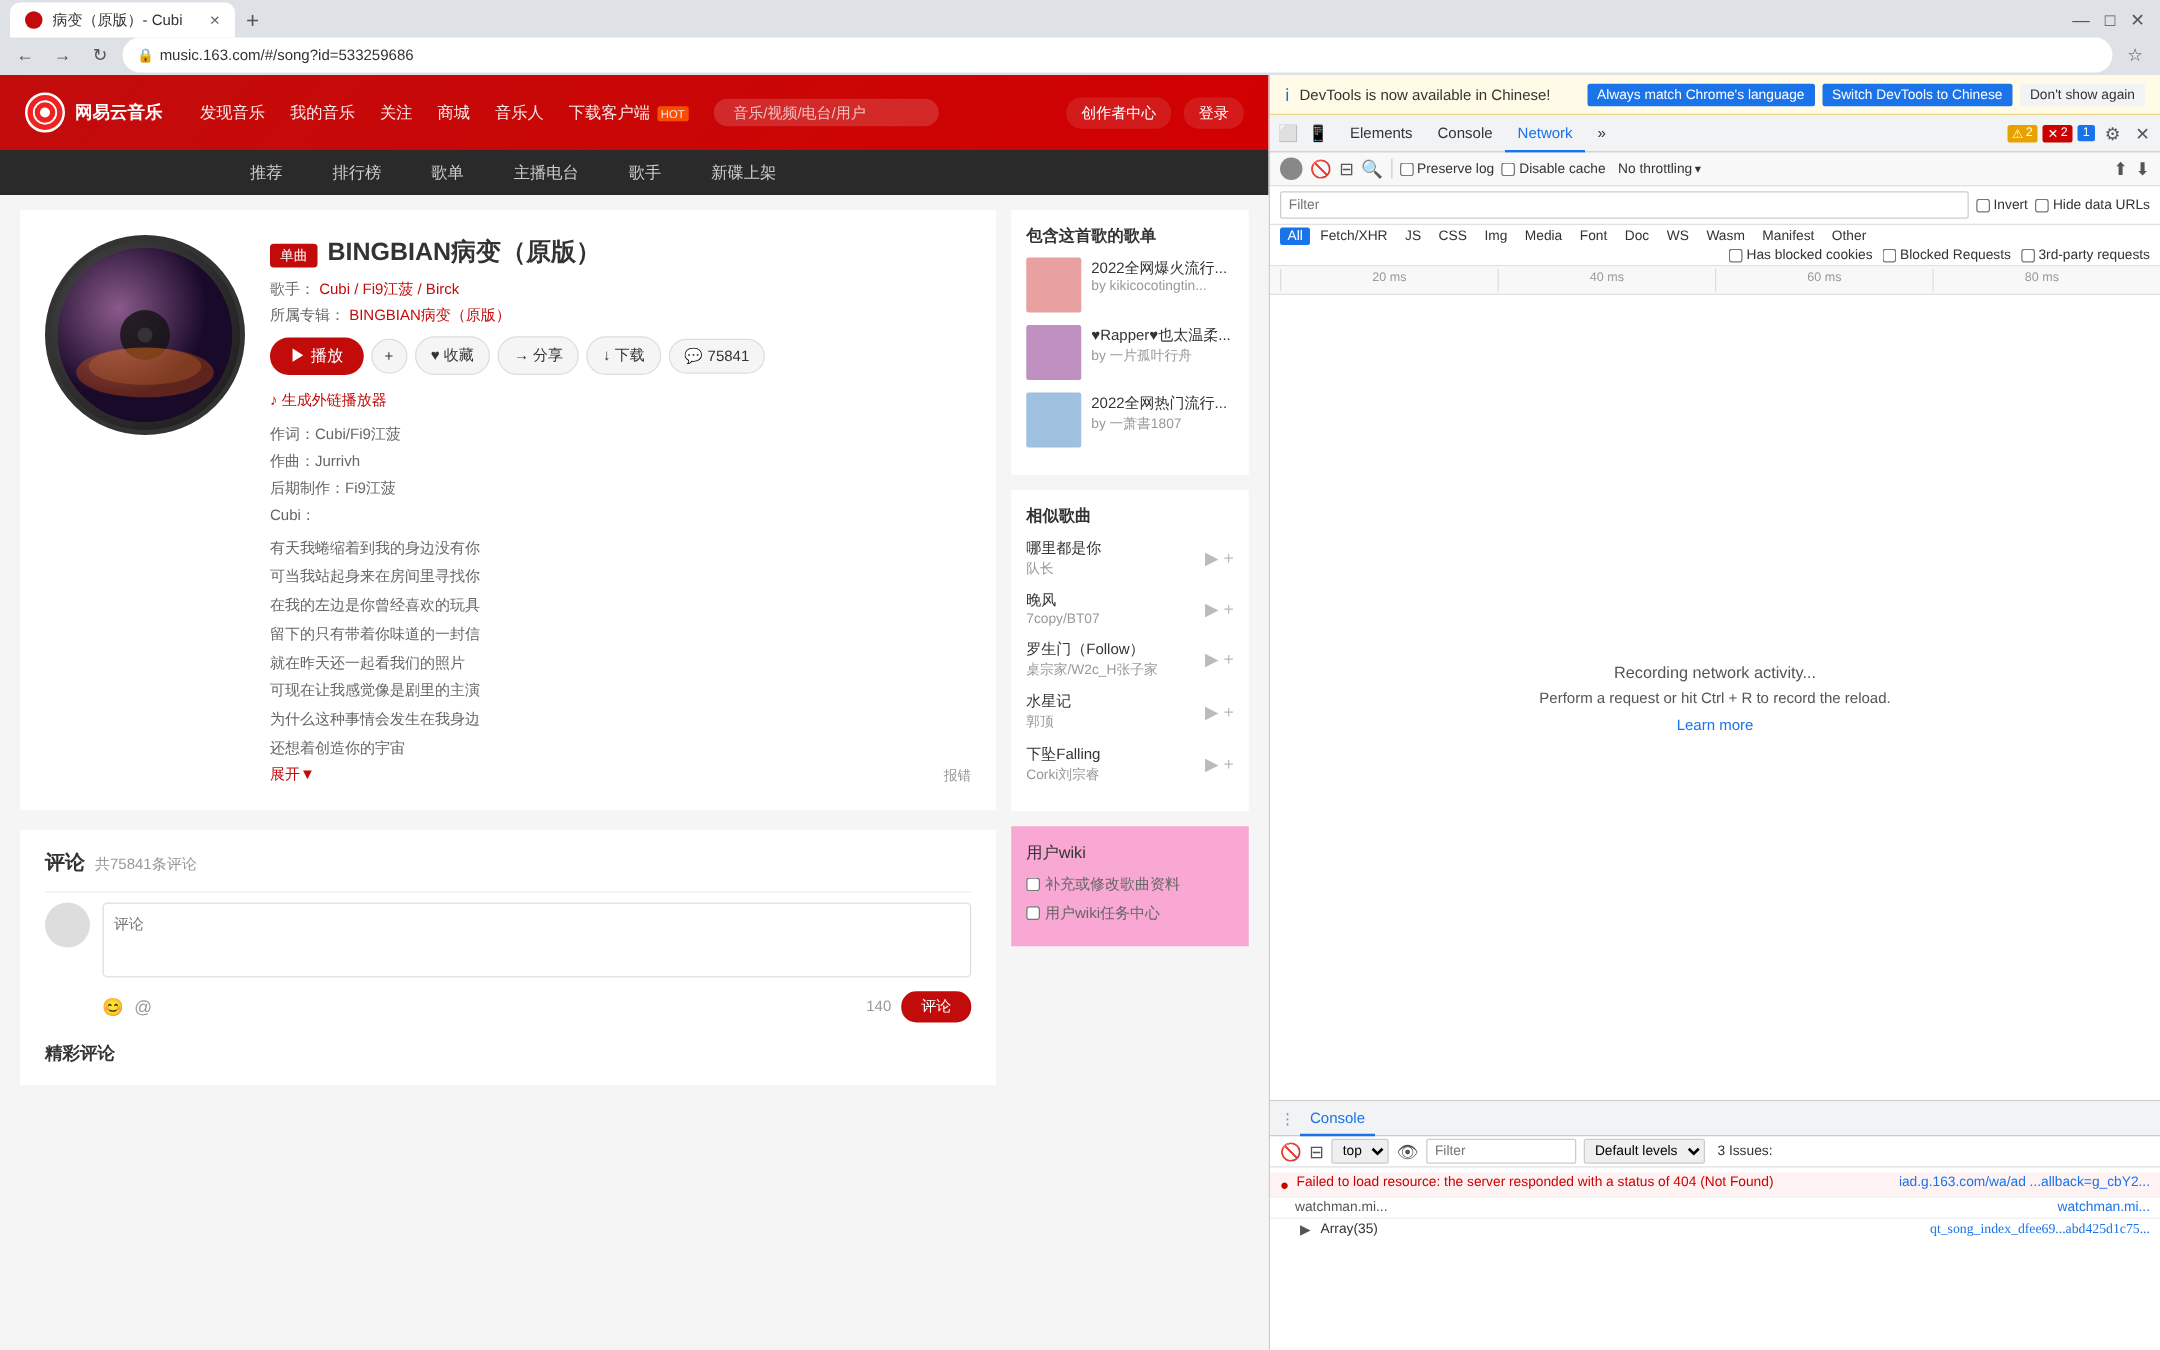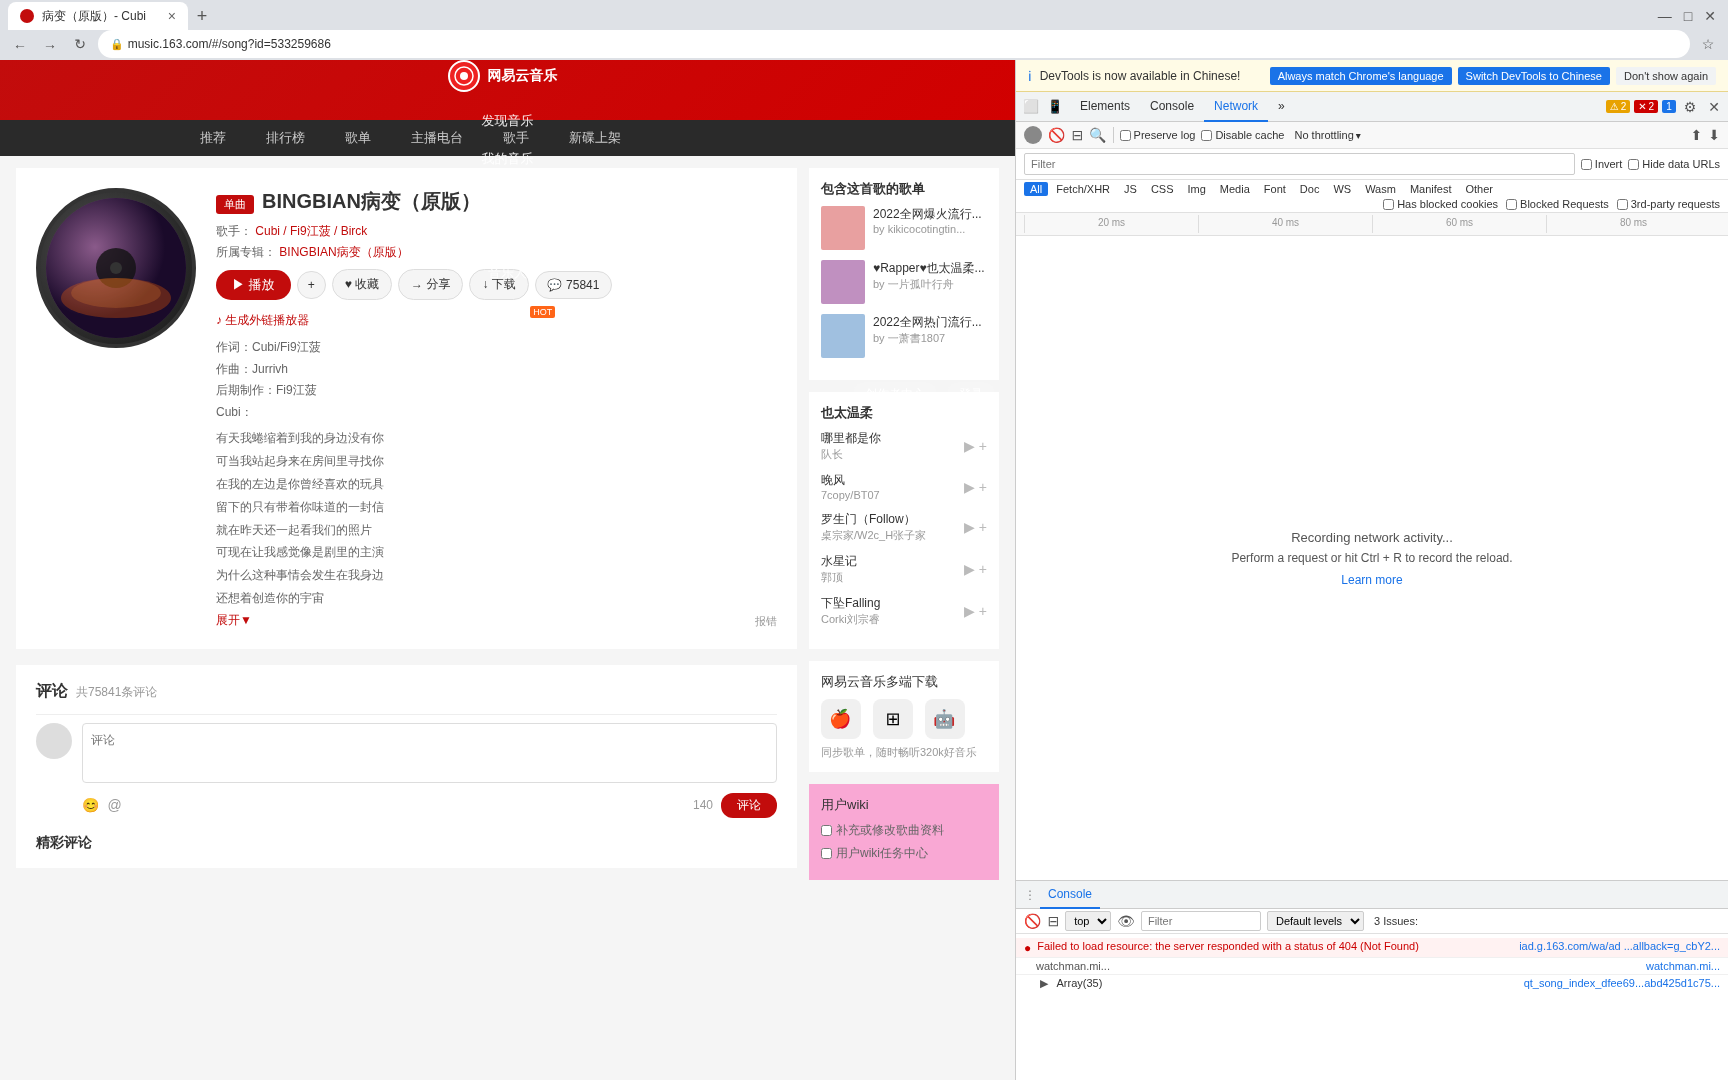--- a/index.html
+++ b/index.html
@@ -13,21 +13,21 @@
     .browser-new-tab { width: 28px; height: 28px; display: flex; align-items: center; justify-content: center; font-size: 18px; color: #555; cursor: pointer; }
     .browser-address-bar { display: flex; align-items: center; height: 28px; background: #dee1e6; padding: 0 8px 4px; gap: 6px; }
     .address-input { flex: 1; height: 28px; border-radius: 14px; background: #fff; border: none; padding: 0 12px; font-size: 12px; color: #333; display: flex; align-items: center; }
     .nav-btn { width: 24px; height: 24px; display: flex; align-items: center; justify-content: center; color: #555; font-size: 14px; cursor: pointer; }
 
     
     .main-area { display: flex; height: calc(1080px - 60px); }
     .website-area { width: 1015px; height: 100%; overflow: hidden; background: #fff; }
 
     
-    .music-header { background: linear-gradient(135deg, #c20c0c 0%, #d10000 100%); height: 60px; display: flex; align-items: center; padding: 0 20px; gap: 20px; flex-direction: column; }
+    .music-header { background: linear-gradient(135deg, #c20c0c 0%, #d10000 100%); height: 60px; display: flex; align-items: center; padding: 0 20px; gap: 20px; }
     .logo-area { display: flex; align-items: center; gap: 8px; color: #fff; font-size: 18px; font-weight: bold; min-width: 120px; }
     .logo-icon { width: 32px; height: 32px; background: #e22; border-radius: 50%; border: 2px solid #fff; display: flex; align-items: center; justify-content: center; font-size: 10px; color: white; }
     .nav-link { color: #fff; font-size: 13px; cursor: pointer; opacity: 0.9; white-space: nowrap; }
     .search-box { background: rgba(255,255,255,0.15); border: none; border-radius: 16px; color: #fff; padding: 4px 16px; font-size: 12px; width: 180px; }
     .search-box::placeholder { color: rgba(255,255,255,0.7); }
     .header-btns { display: flex; gap: 10px; align-items: center; margin-left: auto; }
     .header-btn { color: #fff; font-size: 12px; cursor: pointer; background: rgba(255,255,255,0.1); padding: 4px 12px; border-radius: 12px; white-space: nowrap; }
     .hot-badge { background: #ff5500; color: #fff; font-size: 9px; padding: 1px 3px; border-radius: 2px; margin-left: 2px; }
 
     .sub-nav { background: #2a2a2a; height: 36px; display: flex; align-items: center; padding: 0 200px; gap: 40px; }
@@ -278,21 +278,21 @@
       <div style="width: 44px; height: 44px; background: #a0c0e0; flex-shrink: 0; border-radius: 2px;"></div>
       <div style="flex: 1;">
         <div style="font-size: 12px; color: #333; white-space: nowrap; overflow: hidden; text-overflow: ellipsis; max-width: 130px; cursor: pointer;">2022全网热门流行...</div>
         <div style="font-size: 11px; color: #999; white-space: nowrap; overflow: hidden; text-overflow: ellipsis; max-width: 130px;">by 一萧書1807</div>
       </div>
     </div>
             </div>
         </div>
 
         <div style="background: #fff; padding: 12px;">
-          <div style="font-size: 13px; color: #333; margin-bottom: 8px; font-weight: bold;">也太温柔</div>
+          <div style="font-size: 13px; color: #333; margin-bottom: 8px; font-weight: bold;">相似歌曲</div>
           <div id="similar-items">
               <div style="display: flex; justify-content: space-between; align-items: center; margin-bottom: 10px;">
       <div style="flex: 1;">
         <div style="font-size: 12px; color: #333; cursor: pointer;">哪里都是你</div>
         <div style="font-size: 11px; color: #999;">队长</div>
       </div>
       <div style="display: flex; gap: 4px; color: #bbb; font-size: 14px;">
         <span style="cursor: pointer;">▶</span>
         <span style="cursor: pointer;">+</span>
       </div>
@@ -333,29 +333,20 @@
         <div style="font-size: 11px; color: #999;">Corki刘宗睿</div>
       </div>
       <div style="display: flex; gap: 4px; color: #bbb; font-size: 14px;">
         <span style="cursor: pointer;">▶</span>
         <span style="cursor: pointer;">+</span>
       </div>
     </div>
             </div>
         </div>
 
-        <div style="background: #fff; padding: 12px; margin-top: 12px;">
-          <div style="font-size: 13px; color: #333; margin-bottom: 8px;">网易云音乐多端下载</div>
-          <div style="display: flex; gap: 12px;">
-            <div style="width: 40px; height: 40px; background: #f0f0f0; border-radius: 8px; display: flex; align-items: center; justify-content: center; font-size: 18px; cursor: pointer;">🍎</div>
-            <div style="width: 40px; height: 40px; background: #f0f0f0; border-radius: 8px; display: flex; align-items: center; justify-content: center; font-size: 18px; cursor: pointer;">⊞</div>
-            <div style="width: 40px; height: 40px; background: #f0f0f0; border-radius: 8px; display: flex; align-items: center; justify-content: center; font-size: 18px; cursor: pointer;">🤖</div>
-          </div>
-          <div style="font-size: 11px; color: #999; margin-top: 6px;">同步歌单，随时畅听320k好音乐</div>
-        </div>
 
         <div style="background: #f9a8d4; padding: 12px; margin-top: 12px;">
           <div style="font-size: 13px; color: #333; margin-bottom: 8px;">用户wiki</div>
           <div id="wiki-items">
               <div style="font-size: 12px; color: rgb(102, 102, 102); margin-bottom: 6px; display: flex; align-items: center; gap: 4px; cursor: pointer;">
                 <input type="checkbox" style="width: 11px; height: 11px;"> 
                 <span>补充或修改歌曲资料</span>
               </div>
               <div style="font-size: 12px; color: rgb(102, 102, 102); margin-bottom: 6px; display: flex; align-items: center; gap: 4px; cursor: pointer;">
                 <input type="checkbox" style="width: 11px; height: 11px;"> 
@@ -512,19 +503,19 @@
           </div>
 
           <div class="console-entry" style="padding-left: 20px;">
             <span style="font-size: 11px; color: #555;">watchman.mi...</span>
             <span style="color: #1a73e8; font-size: 11px; margin-left: auto; cursor: pointer;">watchman.mi...</span>
           </div>
 
           <div style="padding: 2px 8px 2px 24px; font-size: 11px; color: #333; cursor: pointer; display: flex; gap: 8px;">
             <span style="color: #555;">▶</span>
             <span>Array(35)</span>
-            <span style="color: #1a73e8; margin-left: auto; cursor: pointer;">qt_song_index_dfee69...abd425d1c75...</span>
+            <span style="color: #1a73e8; margin-left: auto; cursor: pointer; font-family: Liberation Serif, serif;">qt_song_index_dfee69...abd425d1c75...</span>
           </div>
         </div>
       </div>
     </div>
   </div>
 </div>
 
 </body></html>

